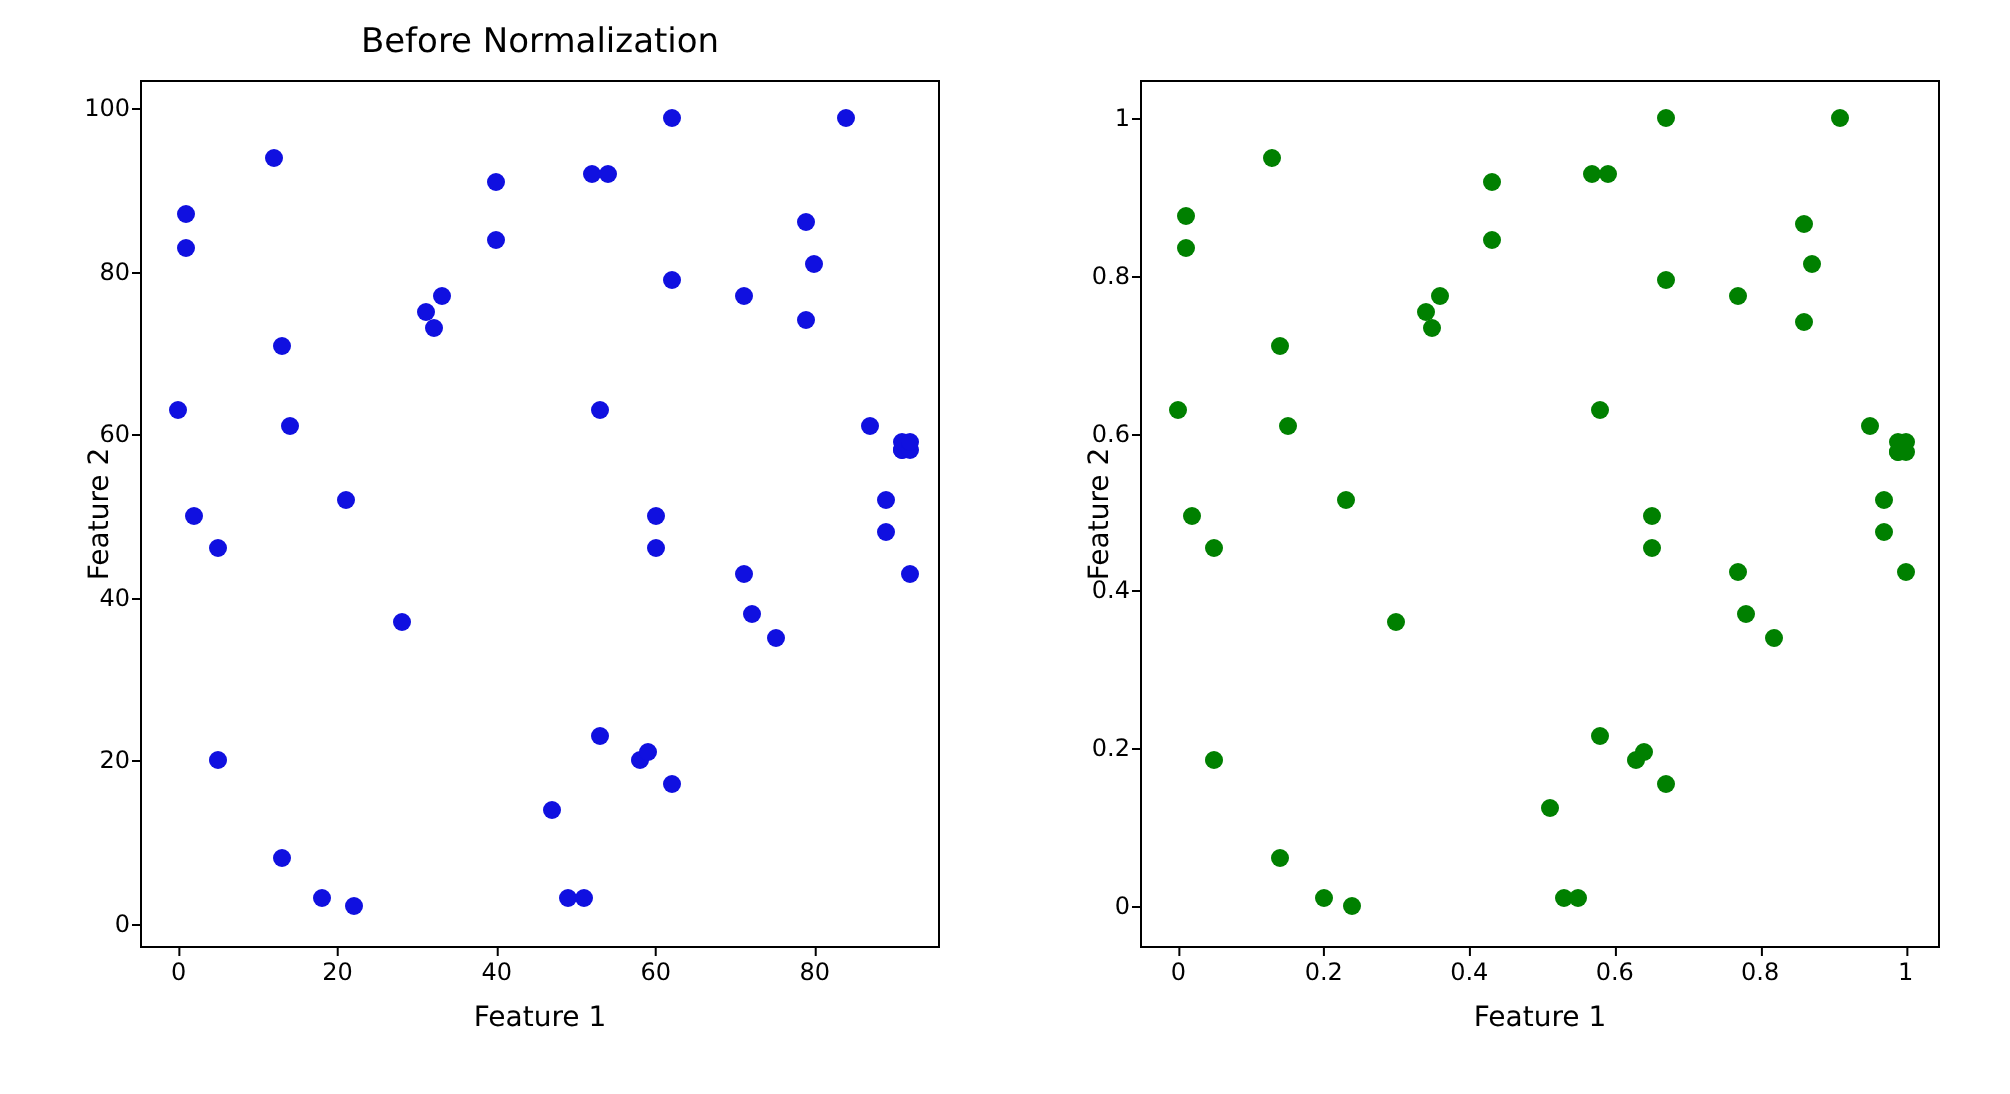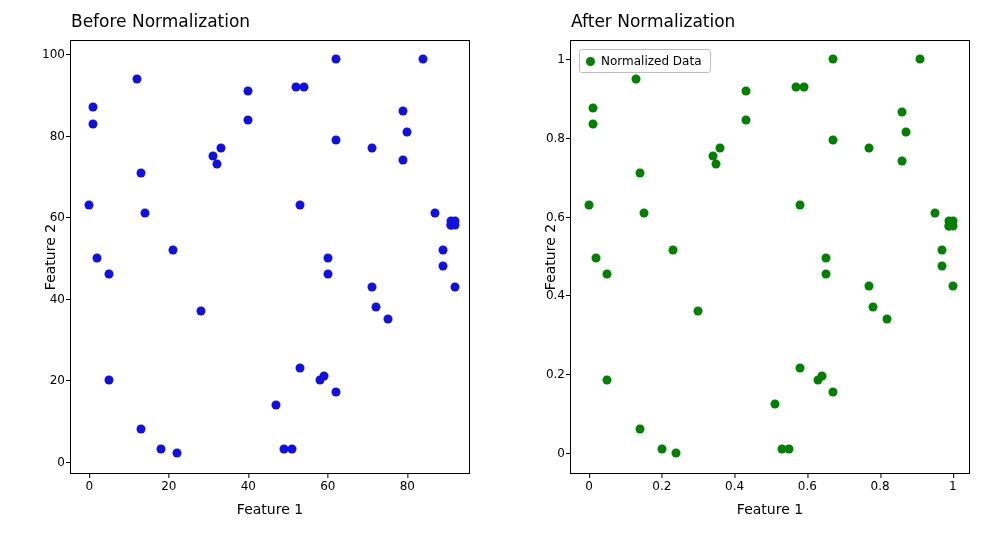--- a/index.html
+++ b/index.html
@@ -19,21 +19,21 @@
   }
   .axes {
     position: absolute;
     border: 1px solid #000;
     background: #fff;
     box-sizing: border-box;
   }
   .title {
     position: absolute;
     width: 100%;
-    text-align: left;
+    text-align: center;
     font-size: 17px;
     color: #000;
     top: -30px;
   }
   .xlabel {
     position: absolute;
     width: 100%;
     text-align: center;
     font-size: 14px;
     color: #000;
@@ -157,21 +157,20 @@
       <div class="point" style="background: rgb(16, 16, 224); left: 372.167px; bottom: 206.822px;"></div>
       <div class="point" style="background: rgb(16, 16, 224); left: 372.167px; bottom: 223.107px;"></div>
       <div class="point" style="background: rgb(16, 16, 224); left: 380.119px; bottom: 247.535px;"></div>
       <div class="point" style="background: rgb(16, 16, 224); left: 380.119px; bottom: 247.535px;"></div>
       <div class="point" style="background: rgb(16, 16, 224); left: 380.119px; bottom: 251.606px;"></div>
       <div class="point" style="background: rgb(16, 16, 224); left: 384.095px; bottom: 186.465px;"></div>
       <div class="point" style="background: rgb(16, 16, 224); left: 384.095px; bottom: 247.535px;"></div>
       <div class="point" style="background: rgb(16, 16, 224); left: 384.095px; bottom: 251.606px;"></div>
     </div>
     <div class="axes" style="left: 570px; top: 40px; width: 400px; height: 434px;">
-      <div class="title">After Normalization</div>
       <div class="xlabel">Feature 1</div>
       <div class="ylabel">Feature 2</div>
       <div class="tick-x" style="left: 18.1818px;"><div class="tick-mark"></div>0</div>
       <div class="tick-x" style="left: 90.9091px;"><div class="tick-mark"></div>0.2</div>
       <div class="tick-x" style="left: 163.636px;"><div class="tick-mark"></div>0.4</div>
       <div class="tick-x" style="left: 236.364px;"><div class="tick-mark"></div>0.6</div>
       <div class="tick-x" style="left: 309.091px;"><div class="tick-mark"></div>0.8</div>
       <div class="tick-x" style="left: 381.818px;"><div class="tick-mark"></div>1</div>
       <div class="tick-y" style="bottom: 19.7273px;"><div class="tick-mark"></div>0</div>
       <div class="tick-y" style="bottom: 98.6364px;"><div class="tick-mark"></div>0.2</div>
@@ -222,18 +221,14 @@
       <div class="point" style="background: rgb(0, 128, 0); left: 349.091px; bottom: 414.273px;"></div>
       <div class="point" style="background: rgb(0, 128, 0); left: 363.636px; bottom: 259.611px;"></div>
       <div class="point" style="background: rgb(0, 128, 0); left: 370.909px; bottom: 206.742px;"></div>
       <div class="point" style="background: rgb(0, 128, 0); left: 370.909px; bottom: 222.918px;"></div>
       <div class="point" style="background: rgb(0, 128, 0); left: 378.182px; bottom: 247.38px;"></div>
       <div class="point" style="background: rgb(0, 128, 0); left: 378.182px; bottom: 247.38px;"></div>
       <div class="point" style="background: rgb(0, 128, 0); left: 378.182px; bottom: 251.72px;"></div>
       <div class="point" style="background: rgb(0, 128, 0); left: 381.818px; bottom: 186.62px;"></div>
       <div class="point" style="background: rgb(0, 128, 0); left: 381.818px; bottom: 247.38px;"></div>
       <div class="point" style="background: rgb(0, 128, 0); left: 381.818px; bottom: 251.72px;"></div>
-      <div class="legend">
-        <span class="swatch" style="background: rgb(0, 128, 0);"></span>
-        <span>Normalized Data</span>
-      </div>
     </div>
   </div>
 
 </body></html>

